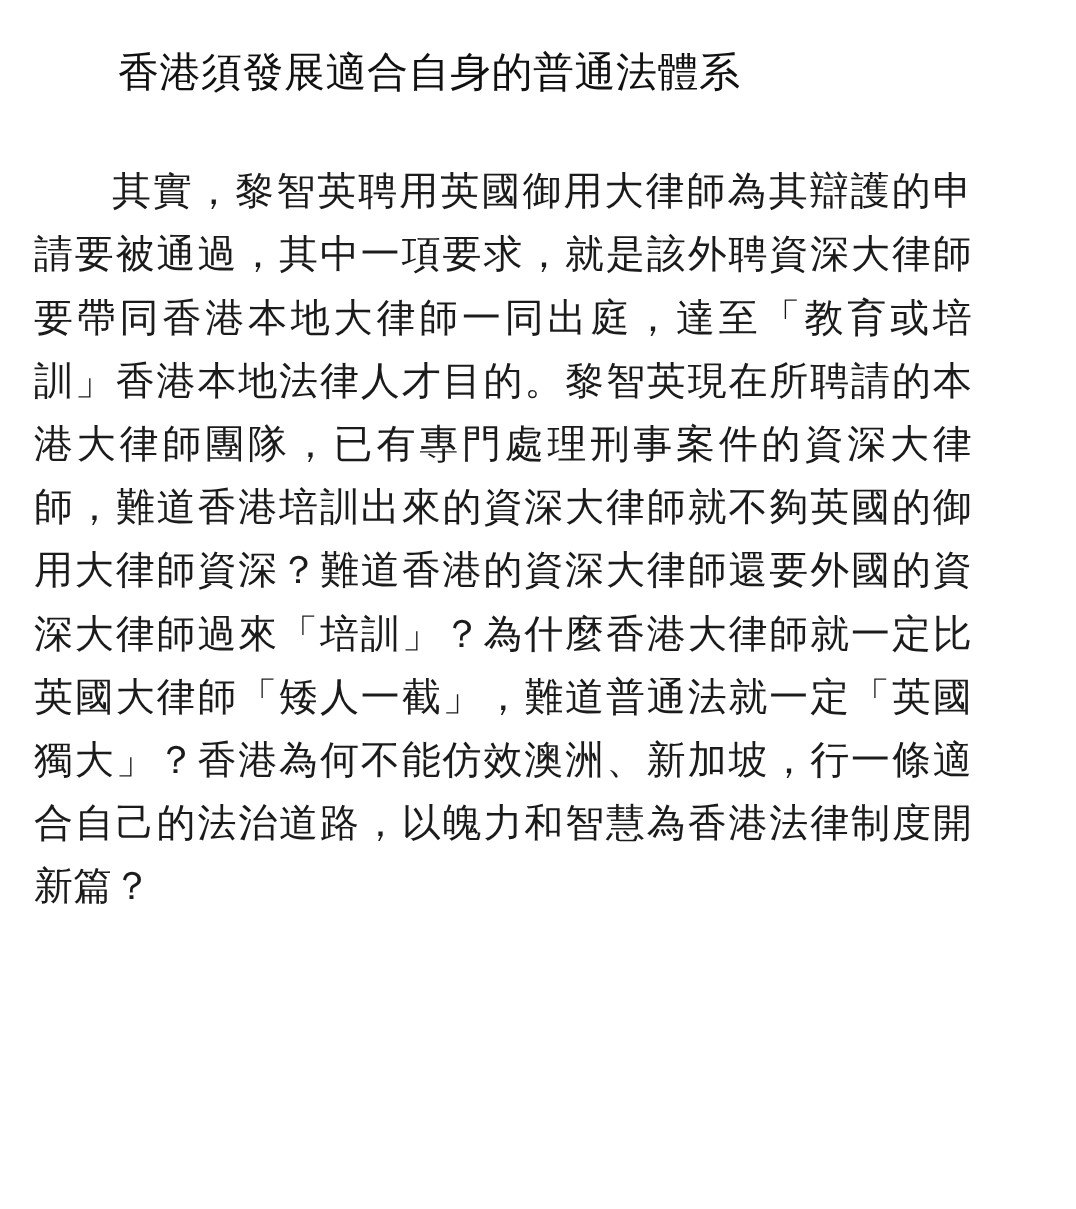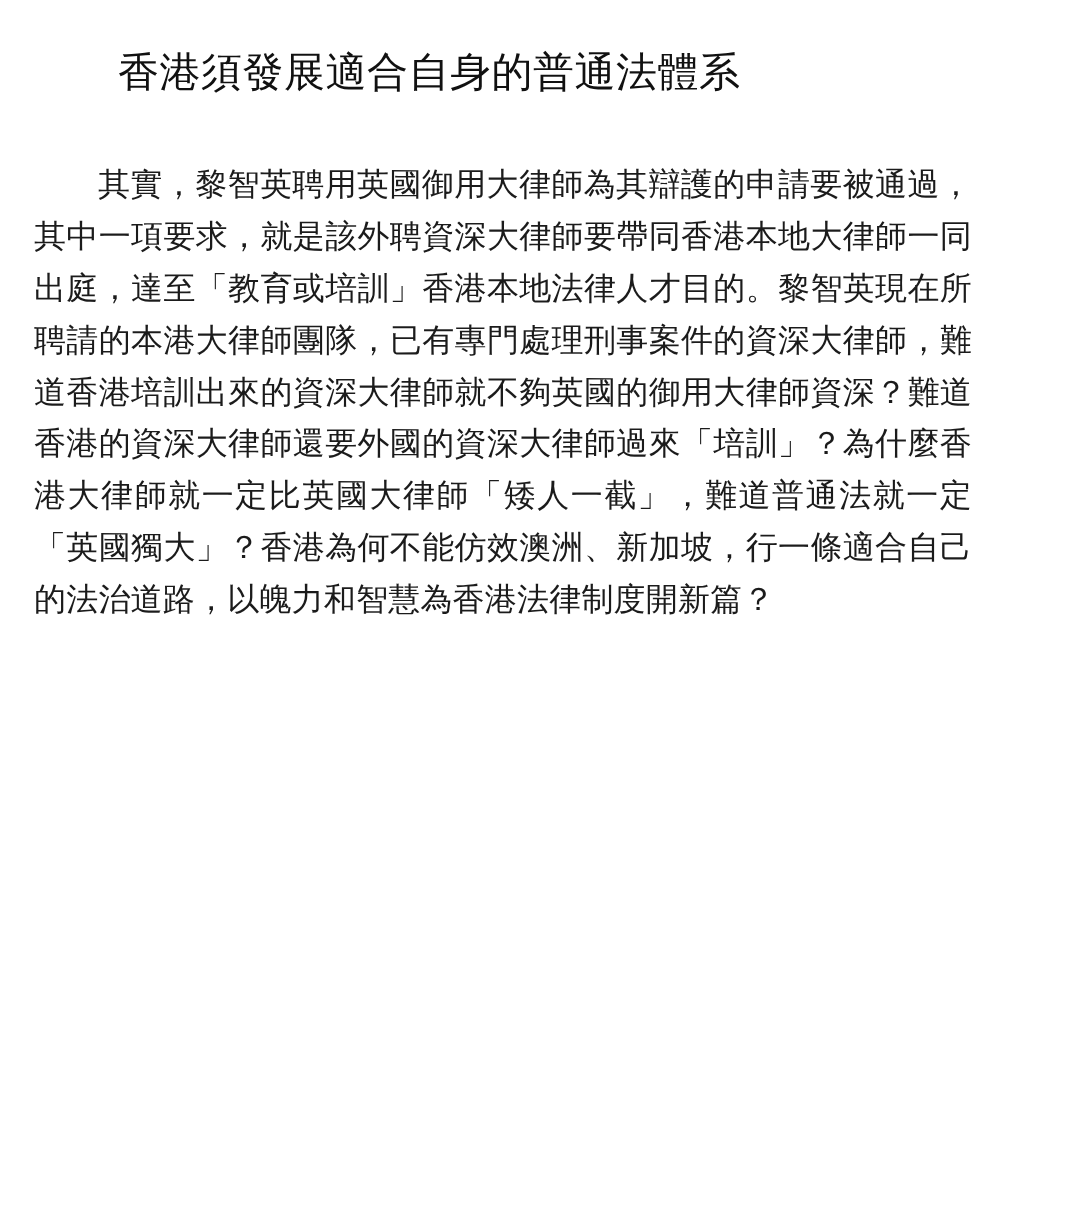--- a/index.html
+++ b/index.html
@@ -29,21 +29,21 @@
     color: #111111;
     margin: 0;
     padding: 46px 0 0 118px;
     white-space: nowrap;
   }
   .article-body {
     margin: 0;
     padding: 60px 40px 0 34px;
   }
   .body-paragraph {
-    font-size: 32px;
+    font-size: 39px;
     line-height: 1.62;
     color: #1b1b1b;
     margin: 0;
     text-align: justify;
     text-justify: inter-character;
     text-align-last: left;
     text-indent: 2em;
     letter-spacing: 0.2px;
     word-break: break-all;
   }

